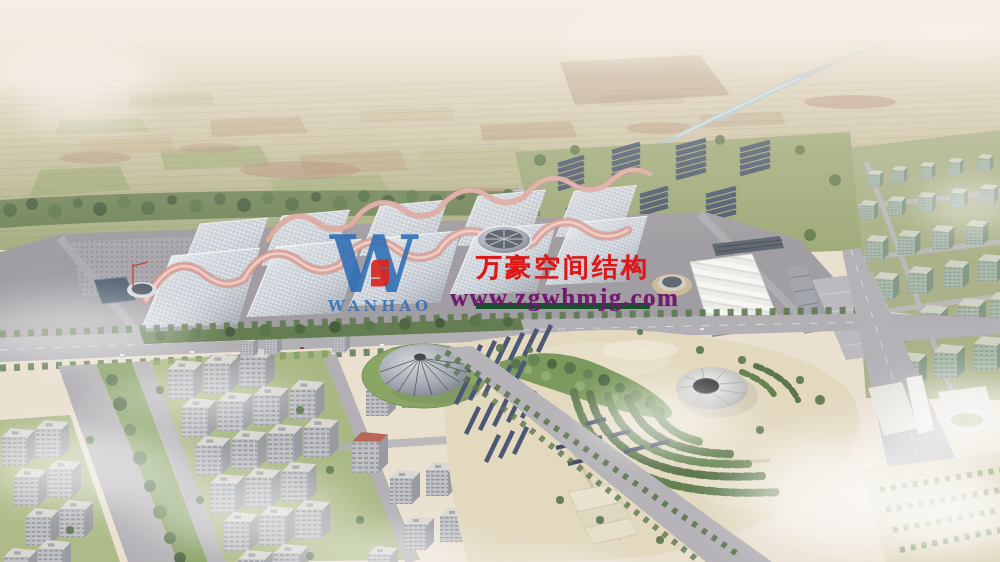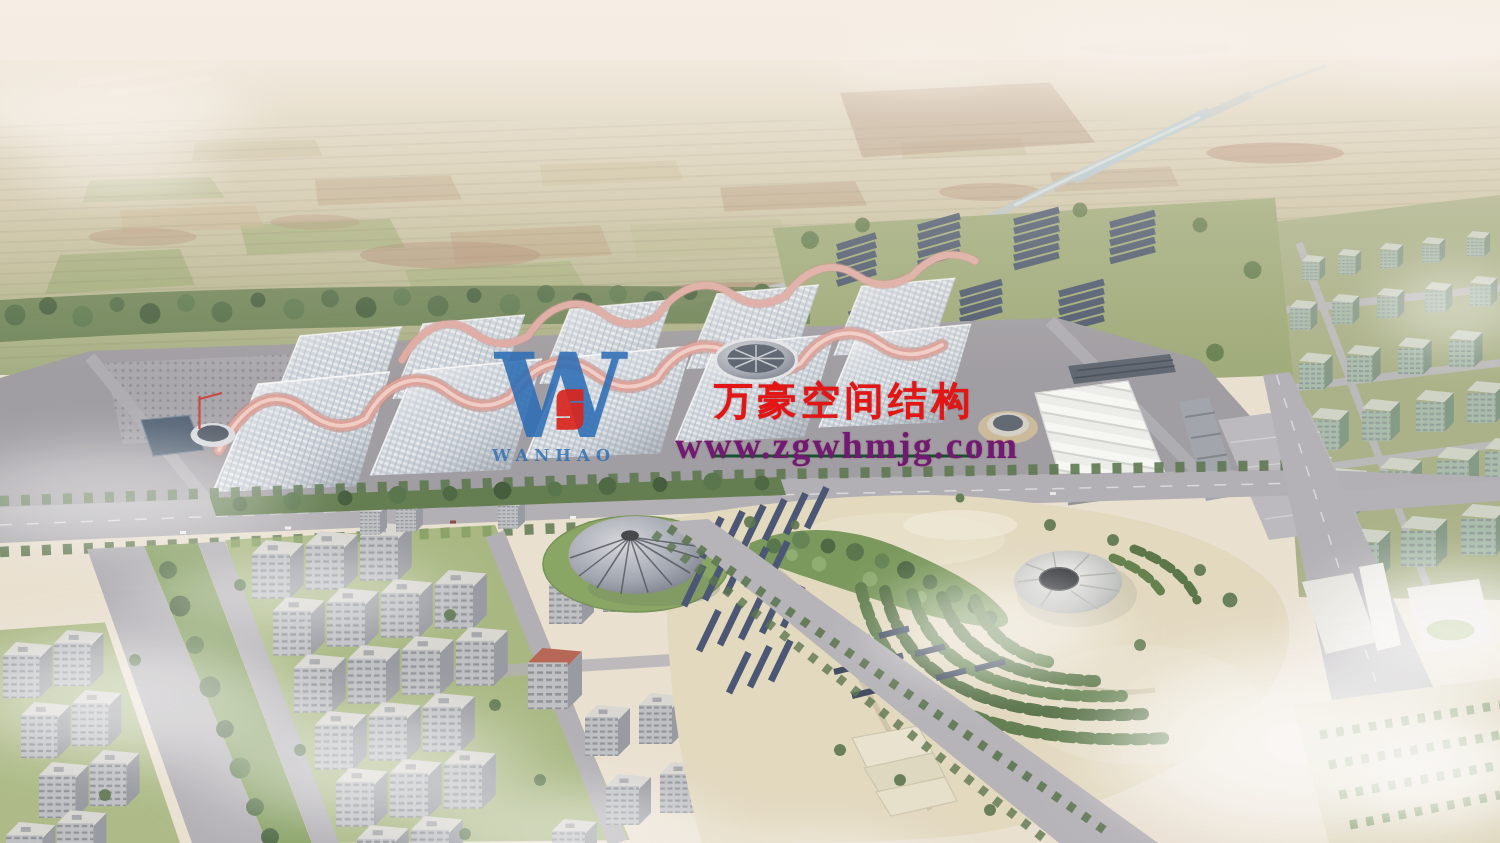--- a/index.html
+++ b/index.html
@@ -11,25 +11,25 @@
          pointer-events:none;}
   .haze{position:absolute;inset:0;pointer-events:none;
         background:linear-gradient(180deg,rgba(247,240,231,.95) 0%,rgba(247,240,231,.8) 6%,
                    rgba(246,238,228,.45) 14%,rgba(244,236,226,.22) 26%,rgba(244,236,226,0) 45%);}
   .wash{position:absolute;inset:0;background:rgba(238,226,214,.10);pointer-events:none;}
   .wm{position:absolute;z-index:30;}
   .logo{left:330px;top:240px;width:120px;height:80px;}
   .logo-w{position:absolute;left:0;top:-14px;font-family:"DejaVu Serif","Liberation Serif",serif;
           font-weight:bold;font-size:78px;line-height:1;color:#2e6eb5;opacity:.88;letter-spacing:-4px;}
   .logo-seal{position:absolute;left:31px;top:15px;}
-  .logo-name{position:absolute;left:-2px;top:57px;width:130px;font-weight:bold;font-size:11px;
+  .logo-name{position:absolute;left:-2px;top:57px;width:130px;font-weight:bold;font-size:15px;
              letter-spacing:4px;color:#2d6db4;opacity:.82;font-family:"DejaVu Serif","Liberation Serif",serif;}
   .wm-title{left:476px;top:250px;font-size:26px;font-weight:bold;letter-spacing:3px;color:#e31515;
             font-family:Liberation Serif, serif;
-            border-bottom:2px solid #14532d;padding-bottom:18px;text-shadow:0 0 1px rgba(120,0,0,.5);}
+            border-bottom:6px solid #14532d;padding-bottom:18px;text-shadow:0 0 1px rgba(120,0,0,.5);}
   .wm-url{left:450px;top:284px;font-size:25px;font-weight:bold;letter-spacing:1.5px;color:#701a75;
           font-family:"Liberation Serif","DejaVu Serif",serif;text-shadow:0 0 1px rgba(120,0,0,.5);}
 </style>
 </head>
 <body>
 
 <div class="stage">
 
 <svg class="scene" viewBox="0 0 1000 562">
   <defs>

